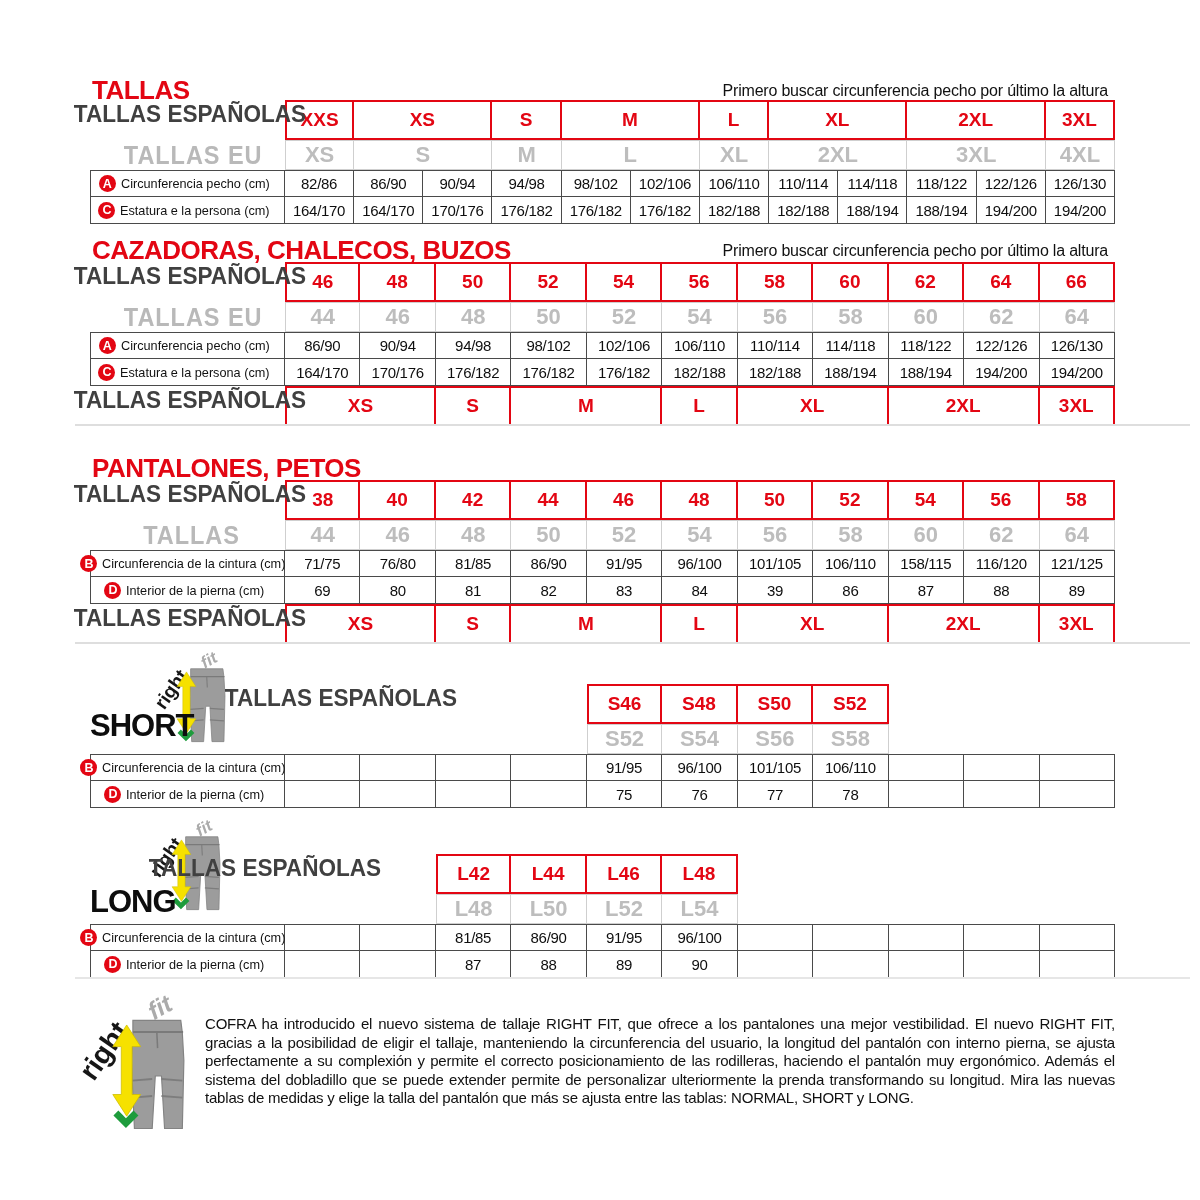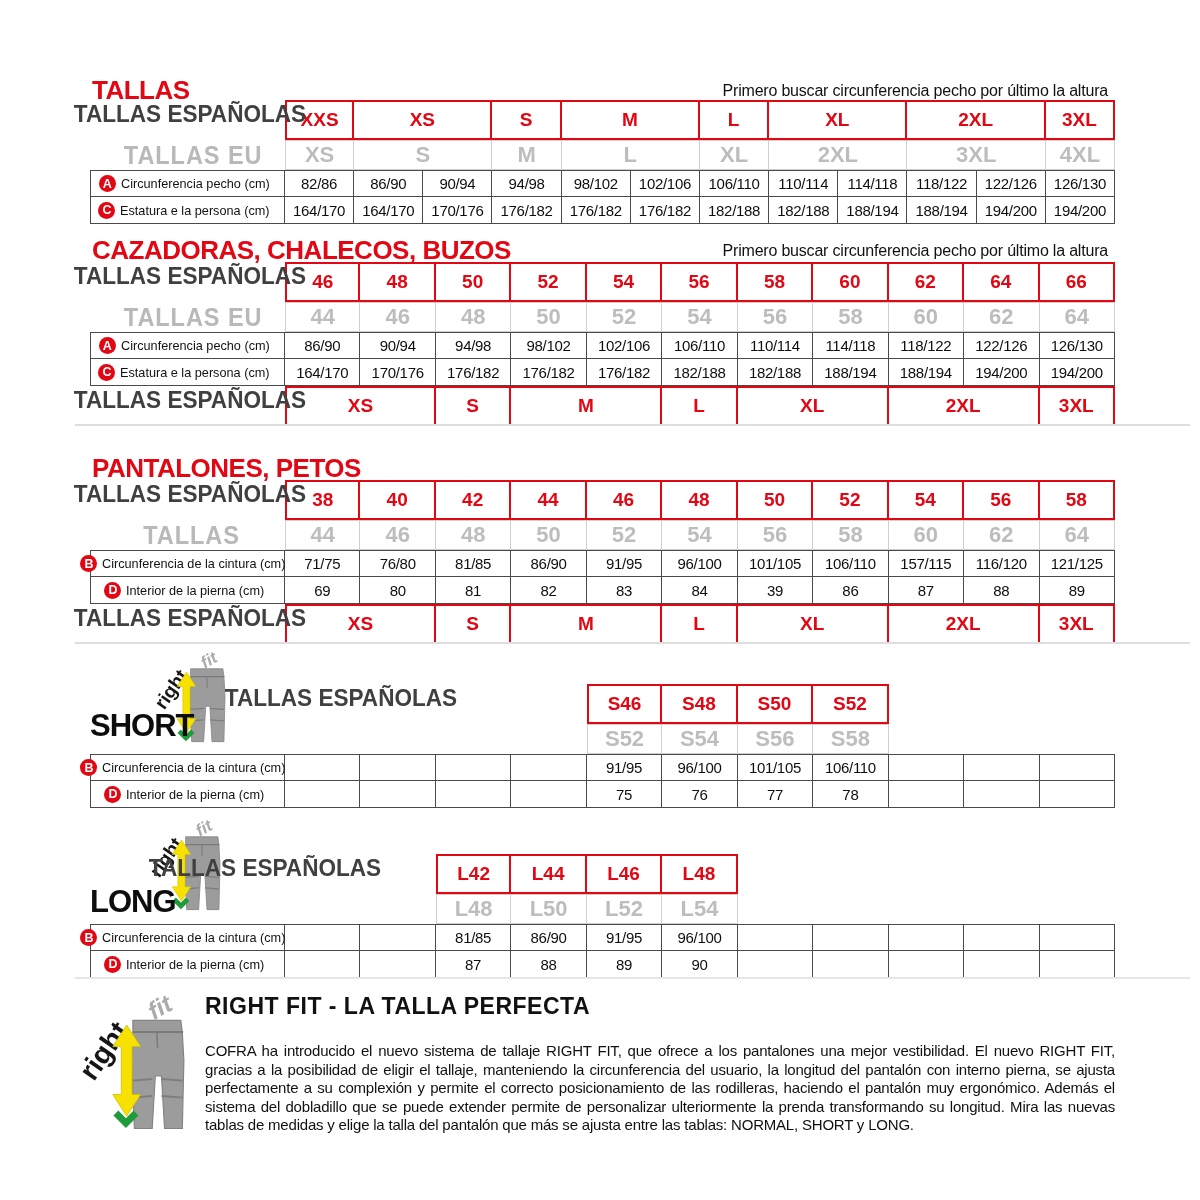--- a/index.html
+++ b/index.html
@@ -226,21 +226,21 @@
             <span class="cond">Circunferencia de la cintura (cm)</span>
           </div>
           <div class="data-cell join">71/75</div>
           <div class="data-cell join">76/80</div>
           <div class="data-cell join">81/85</div>
           <div class="data-cell join">86/90</div>
           <div class="data-cell join">91/95</div>
           <div class="data-cell join">96/100</div>
           <div class="data-cell join">101/105</div>
           <div class="data-cell join">106/110</div>
-          <div class="data-cell join">157/115</div>
+          <div class="data-cell join">158/115</div>
           <div class="data-cell join">116/120</div>
           <div class="data-cell join">121/125</div>
           <div class="data-label tjoin">
             <span class="badge">D</span>
             <span class="cond">Interior de la pierna (cm)</span>
           </div>
           <div class="data-cell join tjoin">69</div>
           <div class="data-cell join tjoin">80</div>
           <div class="data-cell join tjoin">81</div>
           <div class="data-cell join tjoin">82</div>
@@ -410,18 +410,17 @@
             <path d="M30 6 L92 6 L94 22 L96 58 L94 146 L71 146 L67 78 L59 78 L55 146 L32 146 L28 58 L30 22 Z" fill="#9c9c9c" stroke="#838383" stroke-width="1.5"></path>
             <path d="M30 21 L95 21" stroke="#7a7a7a" stroke-width="2.5" fill="none"></path>
             <path d="M61 22 L62 42" stroke="#7a7a7a" stroke-width="2" fill="none"></path>
             <path d="M29 84 L55 82 M67 82 L94 84 M30 106 L55 104 M67 104 L94 106" stroke="#7d7d7d" stroke-width="2.5" fill="none"></path>
             <polygon points="22,12 4,40 15,40 15,102 4,102 22,130 40,102 29,102 29,40 40,40" fill="#f6e100" stroke="#cdbd00" stroke-width="1"></polygon>
             <polyline points="8,126 21,139 34,126" stroke="#1e9c3c" stroke-width="9" fill="none"></polyline>
           </svg>
         </div>
       </div>
     <div class="ftext">
-      <div class="f-title">RIGHT FIT - LA TALLA PERFECTA</div>
       <p class="f-para">COFRA ha introducido el nuevo sistema de tallaje RIGHT FIT, que ofrece a los pantalones una mejor vestibilidad. El nuevo RIGHT FIT, gracias a la posibilidad de eligir el tallaje, manteniendo la circunferencia del usuario, la longitud del pantalón con interno pierna, se ajusta perfectamente a su complexión y permite el correcto posicionamiento de las rodilleras, haciendo el pantalón muy ergonómico. Además el sistema del dobladillo que se puede extender permite de personalizar ulteriormente la prenda transformando su longitud. Mira las nuevas tablas de medidas y elige la talla del pantalón que más se ajusta entre las tablas: NORMAL, SHORT y LONG.</p>
     </div>
   </section>
 
 </div>
 
 </body></html>

